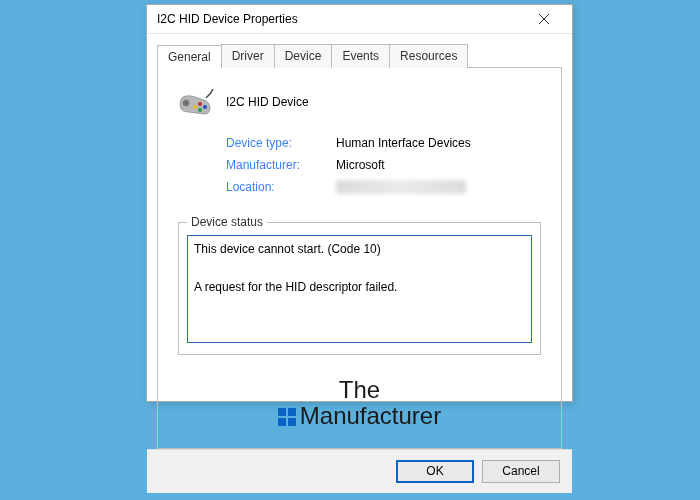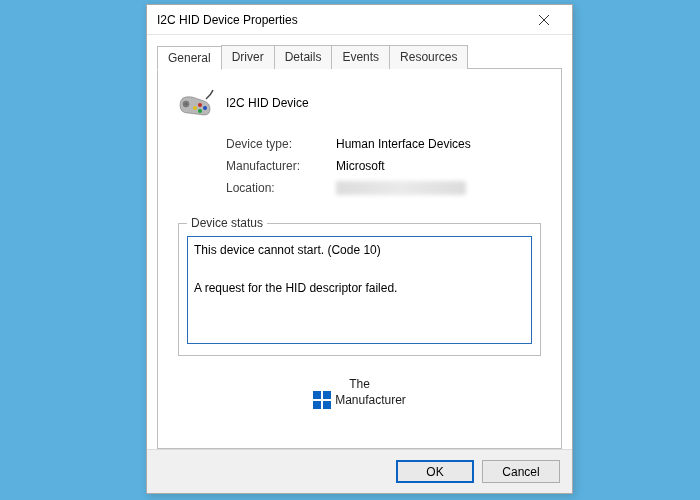--- a/index.html
+++ b/index.html
@@ -10,21 +10,21 @@
       width: 700px;
       height: 500px;
       position: relative;
       overflow: hidden;
     }
     .dialog {
       position: absolute;
       left: 146px;
       top: 4px;
       width: 427px;
-      height: 490px;
+      height: 398px;
       background: #fff;
       border: 1px solid #a9a9a9;
       box-shadow: 2px 2px 8px rgba(0,0,0,0.15);
       display: flex;
       flex-direction: column;
     }
     .titlebar {
       height: 30px;
       display: flex;
       align-items: center;
@@ -101,21 +101,21 @@
       margin-left: 48px;
       margin-bottom: 20px;
     }
     .info-row {
       display: flex;
       margin-bottom: 8px;
       font-size: 12px;
     }
     .info-label {
       width: 110px;
-      color: #404040;
+      color: #3b82f6;
     }
     .info-value {
       color: #000;
     }
     .blurred {
       width: 130px;
       height: 14px;
       background: linear-gradient(90deg, #dcdcdc 0%, #eaeaea 50%, #dcdcdc 100%);
       filter: blur(2px);
       border-radius: 2px;
@@ -150,21 +150,21 @@
     }
     .watermark {
       display: flex;
       align-items: center;
       justify-content: center;
       gap: 6px;
       margin-top: 10px;
       margin-bottom: 4px;
     }
     .watermark-text {
-      font-size: 12px;
+      font-size: 24px;
       color: #1a1a1a;
       text-align: center;
       line-height: 1.1;
     }
     .watermark-logo {
       width: 18px;
       height: 18px;
     }
     .button-row {
       display: flex;
@@ -201,21 +201,21 @@
         <line x1="0" y1="0" x2="10" y2="10" stroke="#333" stroke-width="1"></line>
         <line x1="10" y1="0" x2="0" y2="10" stroke="#333" stroke-width="1"></line>
       </svg>
     </div>
   </div>
 
   <div class="tab-area">
     <div class="tabs">
       <div class="tab active">General</div>
       <div class="tab">Driver</div>
-      <div class="tab">Details</div>
+      <div class="tab">Device</div>
       <div class="tab">Events</div>
       <div class="tab">Resources</div>
     </div>
 
     <div class="tab-panel">
       <div class="device-header">
         <svg class="device-icon" viewBox="0 0 36 32">
           <path d="M 2 18 Q 2 8 14 10 L 26 14 Q 32 16 32 22 Q 32 28 26 28 L 10 26 Q 2 26 2 18 Z" fill="#b8b8b8" stroke="#666" stroke-width="0.5"></path>
           <circle cx="8" cy="17" r="3" fill="#888" stroke="#555" stroke-width="0.5"></circle>
           <rect x="6.5" y="15.5" width="3" height="3" rx="0.5" fill="#666"></rect>

